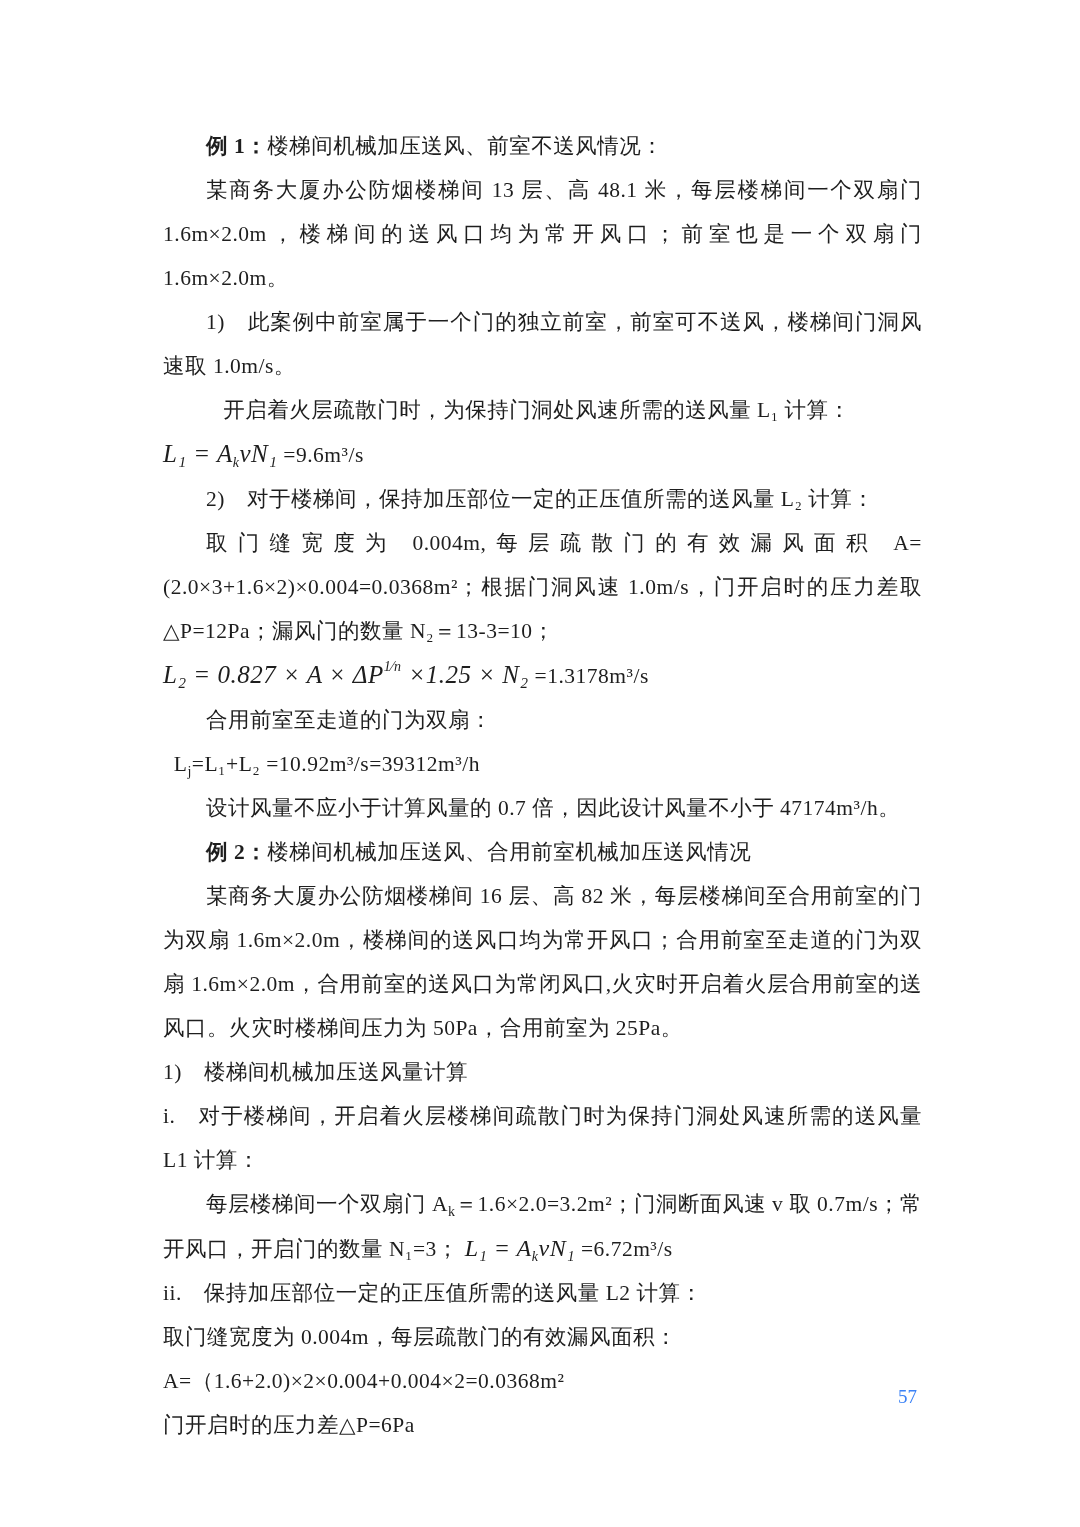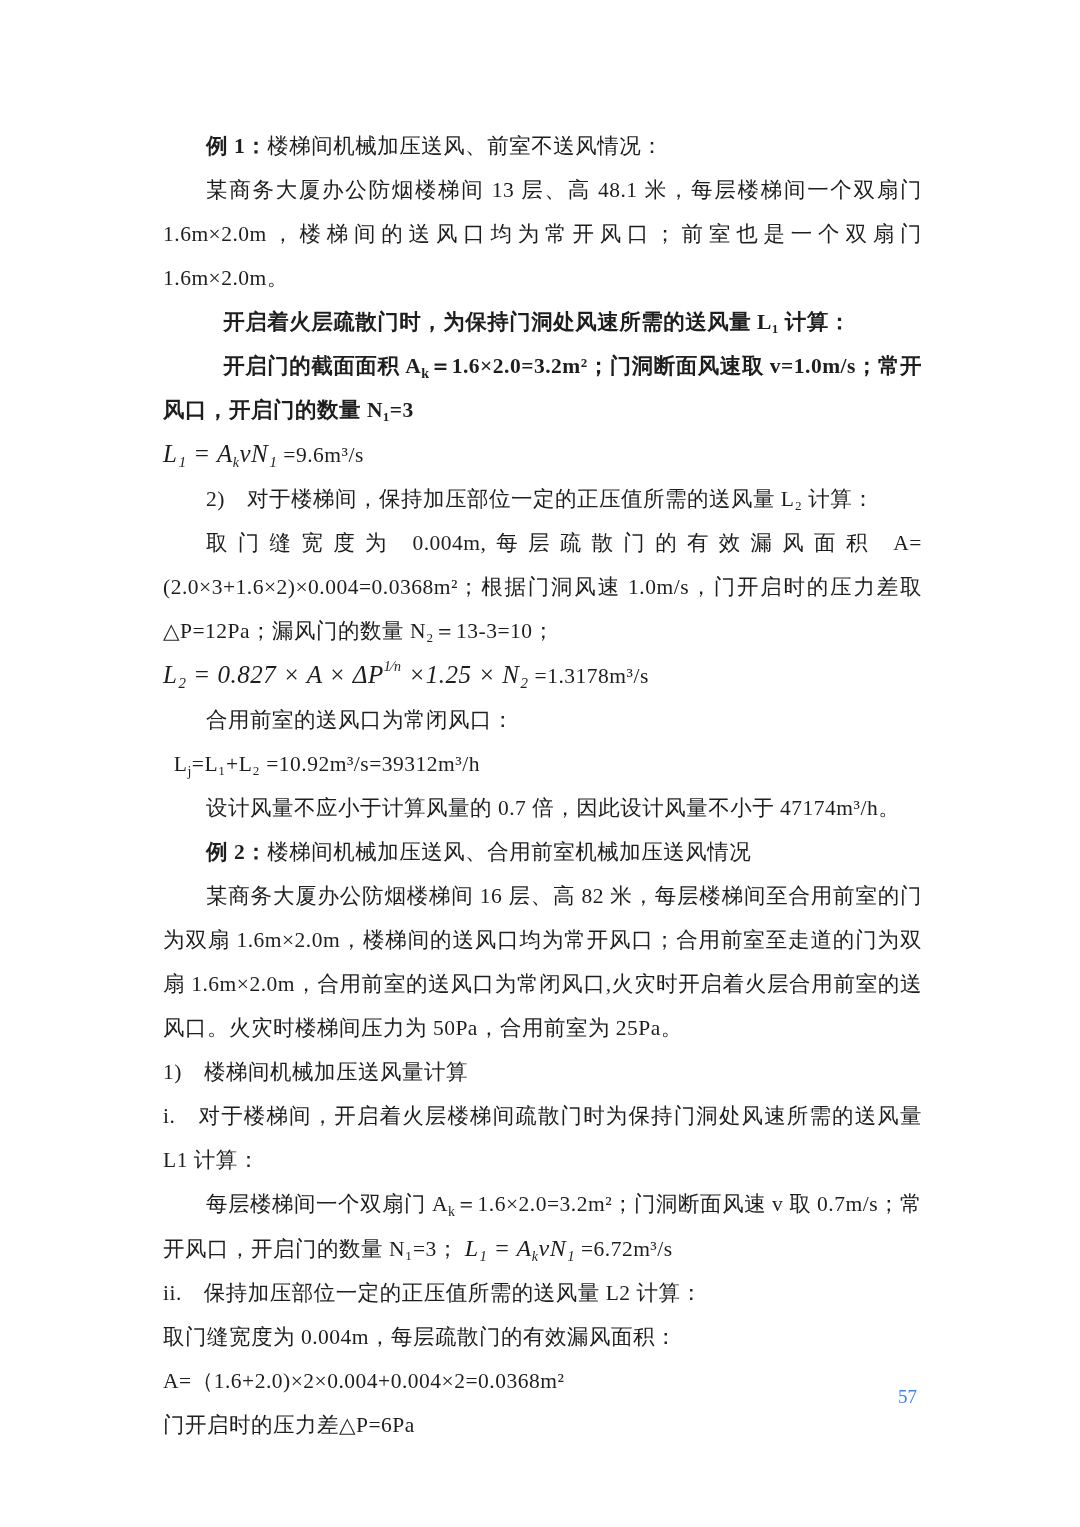--- a/index.html
+++ b/index.html
@@ -19,21 +19,21 @@
     top: 124px;
   }
   .text-block p {
     margin: 0;
     font-size: 21.5px;
     line-height: 44px;
     text-align: justify;
     letter-spacing: 0.5px;
   }
   .ind2   { text-indent: 2em; }     
-  .ind28  { text-indent: 2.8em; font-weight: bold; }   
+  .ind28  { text-indent: 2.8em; }   
   .ind05  { text-indent: 0.5em; }
   .ml36   { margin-left: 3.6em; text-align: left; }
   .ml30   { margin-left: 2.9em; text-align: left; }
   .lead   { font-weight: bold; }
   .fxblock { margin: 0; line-height: 46px; }
   .fx1 { margin-left: 99px; }
   .fx2 { margin-left: 78px; }
   .fx {
     font-style: italic;
     font-size: 25px;
@@ -55,34 +55,34 @@
 </head>
 <body>
 
 <div class="page">
   <div class="text-block">
 
     <p class="ind2"><span class="lead">例 1：</span><span>楼梯间机械加压送风、前室不送风情况：</span></p>
 
     <p class="ind2">某商务大厦办公防烟楼梯间 13 层、高 48.1 米，每层楼梯间一个双扇门 1.6m×2.0m，楼梯间的送风口均为常开风口；前室也是一个双扇门 1.6m×2.0m。</p>
 
+    <p class="ind2">1)　此案例中前室属于一个门的独立前室，前室可不送风，楼梯间门洞风速取 1.0m/s。</p>
 
     <p class="ind28">开启着火层疏散门时，为保持门洞处风速所需的送风量 L₁ 计算：</p>
 
-    <p class="ind28"><span>开启门的截面面积 A</span><sub>k</sub><span>＝1.6×2.0=3.2m²；门洞断面风速取 v=1.0m/s；常开风口，开启门的数量 N₁=3</span></p>
 
     <p class="fxblock fx1"><span class="fx">L₁ = A</span><sub class="it">k</sub><span class="fx">vN₁</span> <span class="fr">=9.6m³/s</span></p>
 
     <p class="ind2">2)　对于楼梯间，保持加压部位一定的正压值所需的送风量 L₂ 计算：</p>
 
     <p class="ind2">取门缝宽度为 0.004m,每层疏散门的有效漏风面积 A=(2.0×3+1.6×2)×0.004=0.0368m²；根据门洞风速 1.0m/s，门开启时的压力差取△P=12Pa；漏风门的数量 N₂＝13-3=10；</p>
 
     <p class="fxblock fx2"><span class="fx">L₂ = 0.827 × A × ΔP</span><sup class="frac">1⁄n</sup><span class="fx"> ×1.25 × N₂</span> <span class="fr">=1.3178m³/s</span></p>
 
-    <p class="ind2">合用前室的送风口为常闭风口：</p>
+    <p class="ind2">合用前室至走道的门为双扇：</p>
 
     <p class="ind05"><span>L</span><sub>j</sub><span>=L₁+L₂ =10.92m³/s=39312m³/h</span></p>
 
     <p class="ind2">设计风量不应小于计算风量的 0.7 倍，因此设计风量不小于 47174m³/h。</p>
 
     <p class="ind2"><span class="lead">例 2：</span><span>楼梯间机械加压送风、合用前室机械加压送风情况</span></p>
 
     <p class="ind2">某商务大厦办公防烟楼梯间 16 层、高 82 米，每层楼梯间至合用前室的门为双扇 1.6m×2.0m，楼梯间的送风口均为常开风口；合用前室至走道的门为双扇 1.6m×2.0m，合用前室的送风口为常闭风口,火灾时开启着火层合用前室的送风口。火灾时楼梯间压力为 50Pa，合用前室为 25Pa。</p>
 
     <p class="ml36">1)　楼梯间机械加压送风量计算</p>

